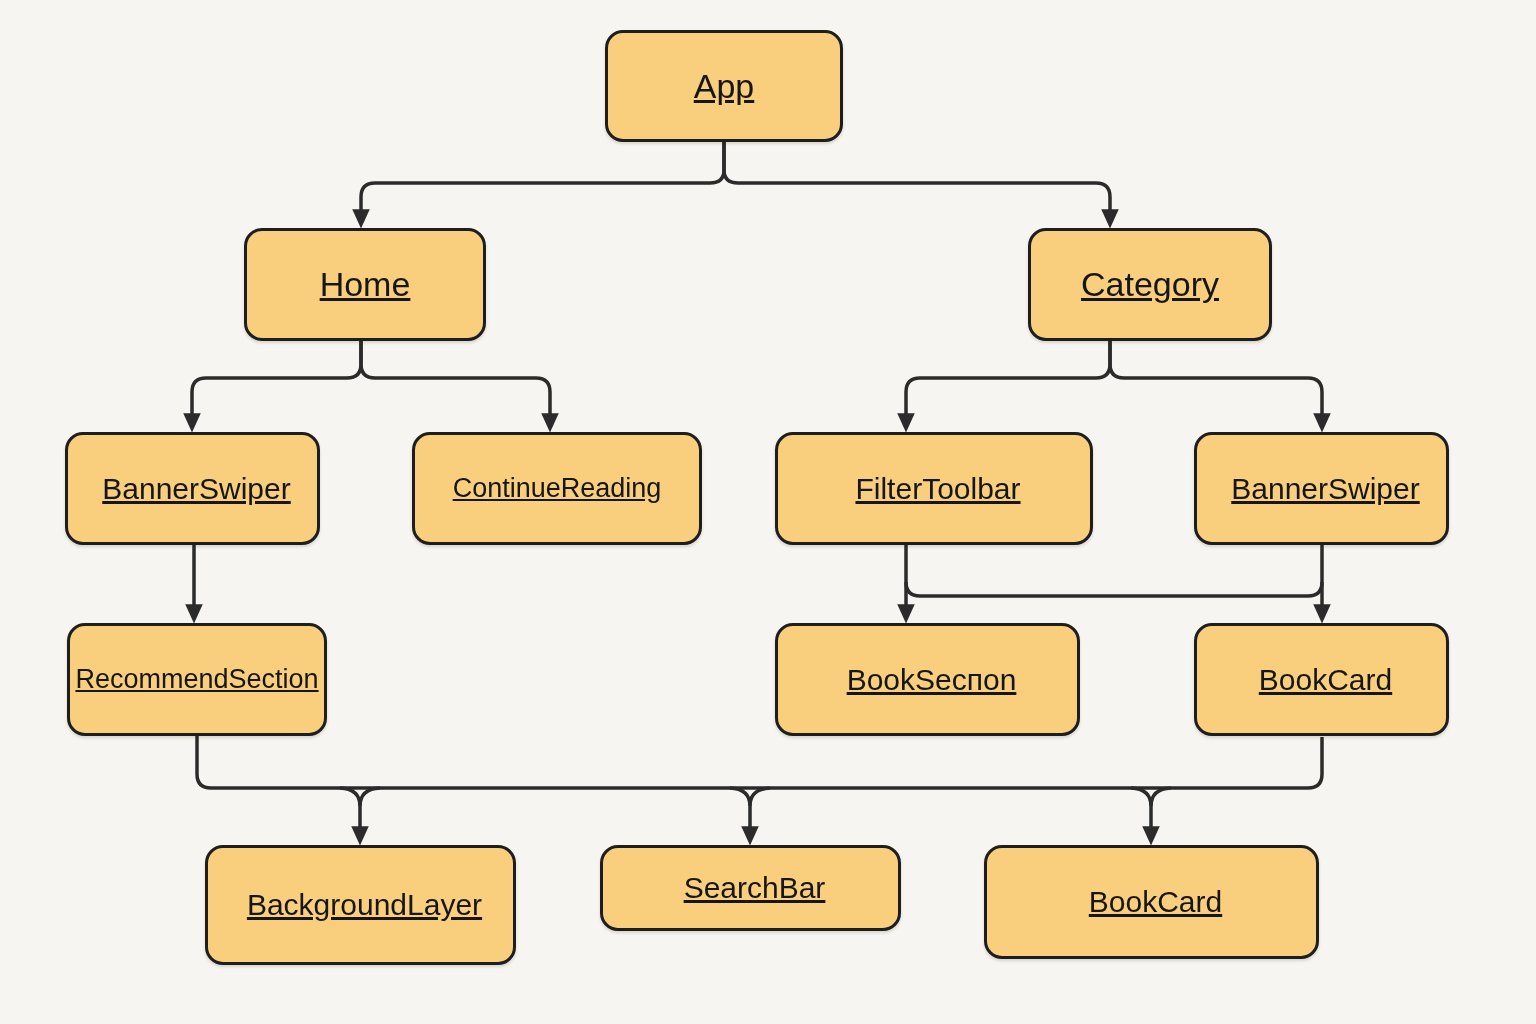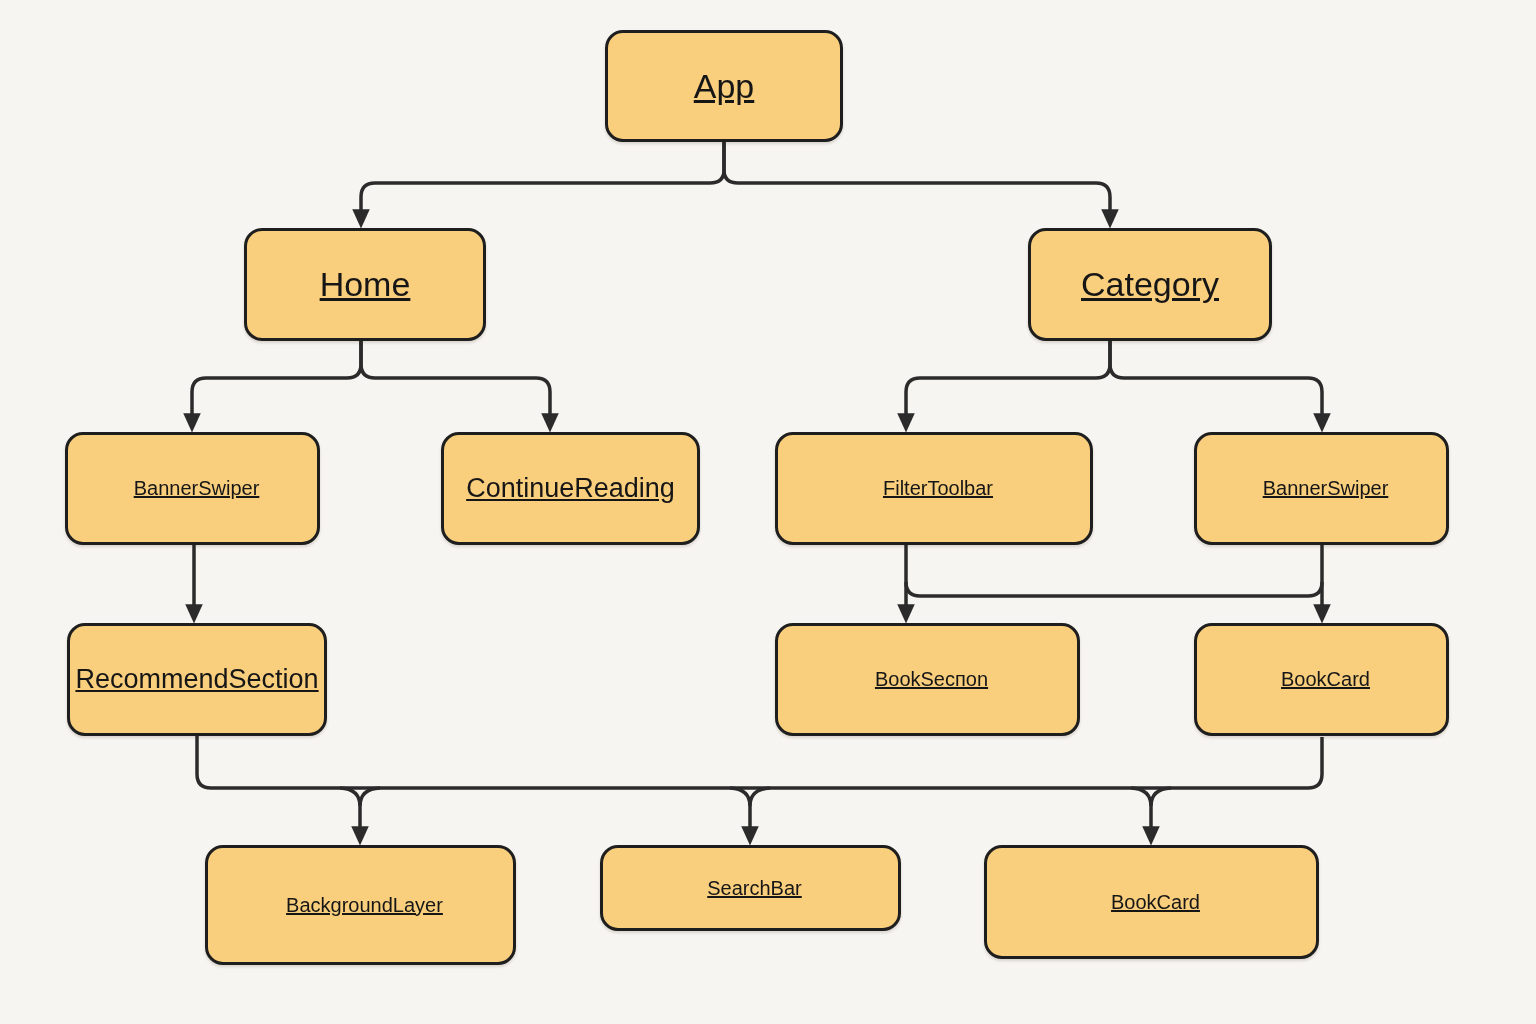--- a/index.html
+++ b/index.html
@@ -22,21 +22,21 @@
     border:3.5px solid var(--node-border,#1E1E1E);
     border-radius:18px;
     display:flex;align-items:center;justify-content:center;
     color:var(--text,#161616);
     box-shadow:0 2px 3px rgba(40,30,10,0.15);
     text-align:center;
     white-space:nowrap;
     text-decoration:underline;
   }
   .size-lg{font-size:34px;}
-  .size-md{font-size:20px;padding-left:8px;}
+  .size-md{font-size:30px;padding-left:8px;}
   .size-sm{font-size:27px;}
 </style>
 </head>
 <body>
 
 <div class="canvas">
   <svg id="edges-svg" viewBox="0 0 1536 1024">
     <defs>
       <marker id="arrowhead" markerWidth="5.5" markerHeight="5" refX="4.2" refY="2.5" orient="auto">
         <path id="arrowhead-shape" d="M0,0 L5.5,2.5 L0,5 Z" fill="#2B2B2B"></path>
@@ -68,21 +68,21 @@
       </div>
       <div class="node size-lg" style="left: 244px; top: 228px; width: 242px; height: 113px;">
         <span>Home</span>
       </div>
       <div class="node size-lg" style="left: 988px; top: 228px; width: 244px; height: 113px; margin-left: 40px;">
         <span>Category</span>
       </div>
       <div class="node size-md" style="left: 65px; top: 432px; width: 255px; height: 113px;">
         <span>BannerSwiper</span>
       </div>
-      <div class="node size-sm" style="left: 441px; top: 432px; width: 259px; height: 113px;">
+      <div class="node size-sm" style="left: 412px; top: 432px; width: 290px; height: 113px;">
         <span>ContinueReading</span>
       </div>
       <div class="node size-md" style="left: 775px; top: 432px; width: 318px; height: 113px;">
         <span>FilterToolbar</span>
       </div>
       <div class="node size-md" style="left: 1194px; top: 432px; width: 255px; height: 113px;">
         <span>BannerSwiper</span>
       </div>
       <div class="node size-sm" style="left: 67px; top: 623px; width: 260px; height: 113px;">
         <span>RecommendSection</span>

